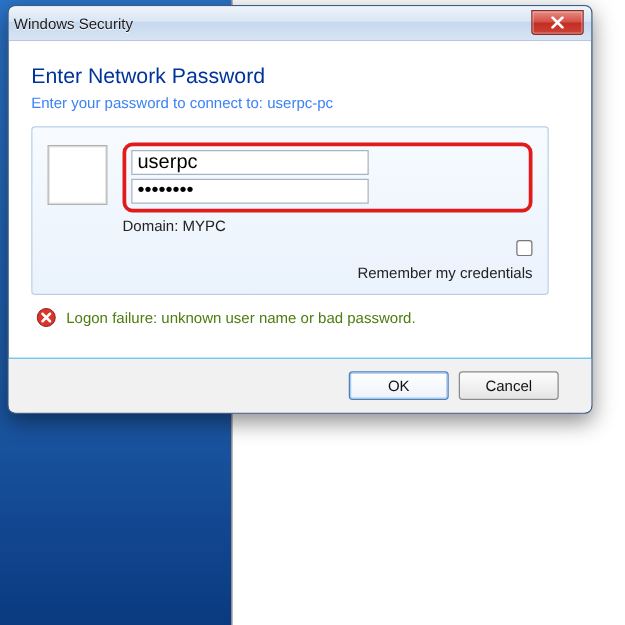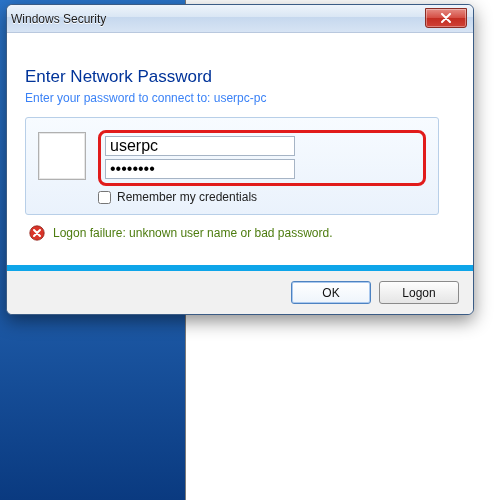--- a/index.html
+++ b/index.html
@@ -68,21 +68,20 @@
     color: #fff;
     display: flex;
     align-items: center;
     justify-content: center;
     cursor: pointer;
   }
   .titlebar-close svg { display:block; }
 
   .dialog-body {
     padding: 14px 34px 14px 18px;
-    margin-top: 16px;
   }
   .dlg-title {
     font-size: 17px;
     color: #003399;
     margin: 4px 0 4px 0;
   }
   .dlg-subtitle {
     font-size: 12px;
     color: #3b82f6;
     margin: 0 0 12px 0;
@@ -125,39 +124,39 @@
     border: 1px solid #a6b4c5;
     padding: 1px 4px;
     font-size: 16px;
     font-family: inherit;
     background: #fff;
     display: block;
     margin-bottom: 3px;
   }
   .txt-input:last-child { margin-bottom: 0; }
   .domain-line { margin: 3px 0 4px 0; }
-  .remember-line { display:flex; align-items:flex-end; gap:6px; }
+  .remember-line { display:flex; align-items:flex-end; gap:6px;flex-direction:column; }
   .remember-line input { margin:0; }
 
   .error-line {
     display: flex;
     align-items: center;
     gap: 8px;
     font-size: 12px;
     color: #4d7c0f;
     padding: 4px 2px 10px 4px;
   }
   .error-icon {
     width: 16px; height:16px; flex:0 0 auto;
   }
 
   .footer {
-    border-top: 6px solid #0ea5e9;
+    border-top: 1px solid #0ea5e9;
     background: #f1f1f1;
-    padding: 10px 14px;
+    padding: 10px 26px;
     display: flex;
     justify-content: flex-end;
     gap: 8px;
     border-radius: 0 0 6px 6px;
   }
   .btn {
     width: 80px;
     height: 23px;
     font-size: 12px;
     font-family: inherit;
@@ -193,34 +192,35 @@
       <div class="dlg-title">Enter Network Password</div>
       <div class="dlg-subtitle">Enter your password to connect to: userpc-pc</div>
 
       <div class="cred-panel">
         <div class="avatar"></div>
         <div class="fields">
           <div class="hl-box">
             <input class="txt-input" type="text" value="userpc" style="">
             <input class="txt-input" type="text" value="••••••••" style="">
           </div>
+          <div class="domain-line">Domain: MYPC</div>
           <label class="remember-line">
             <input type="checkbox" style="">
             <span>Remember my credentials</span>
           </label>
         </div>
       </div>
 
       <div class="error-line">
         <svg class="error-icon" viewBox="0 0 16 16">
           <circle cx="8" cy="8" r="7.2" fill="#d9352a" stroke="#8d1f17" stroke-width="0.8"></circle>
           <path d="M5 5 L11 11 M11 5 L5 11" stroke="#fff" stroke-width="2" stroke-linecap="round"></path>
         </svg>
         <span>Logon failure: unknown user name or bad password.</span>
       </div>
     </div>
 
     <div class="footer">
       <button class="btn default">OK</button>
-      <button class="btn">Logon</button>
+      <button class="btn">Cancel</button>
     </div>
   </div>
 </div>
 
 </body></html>

